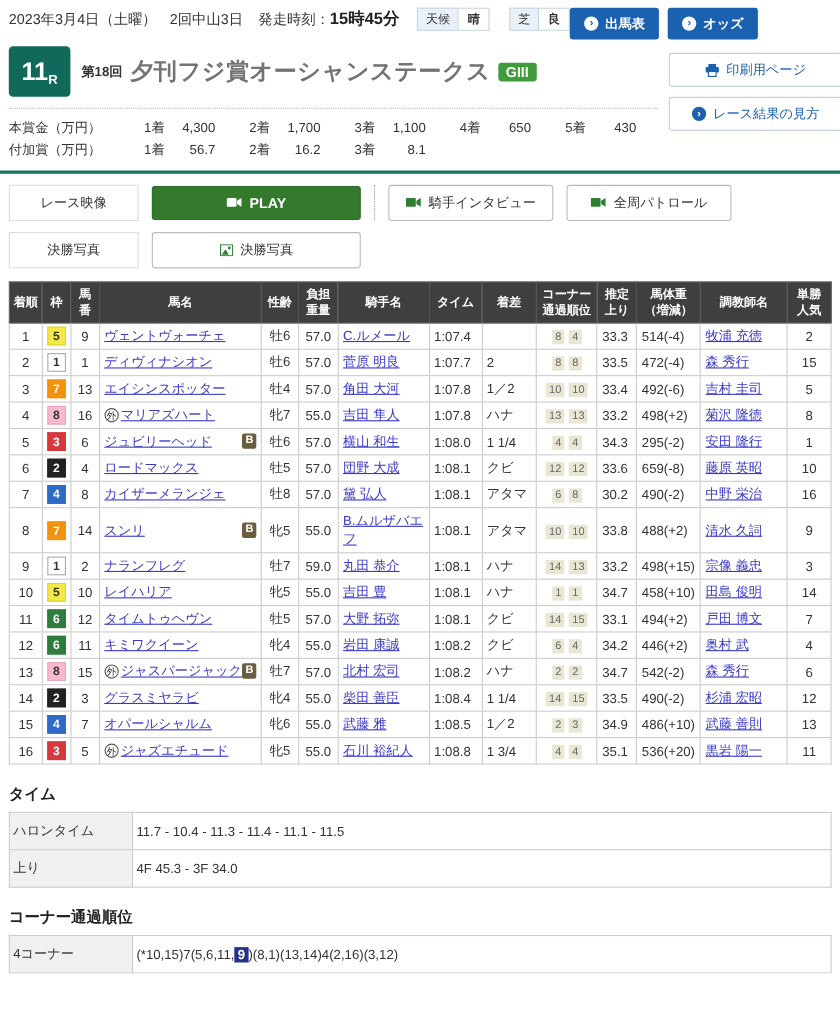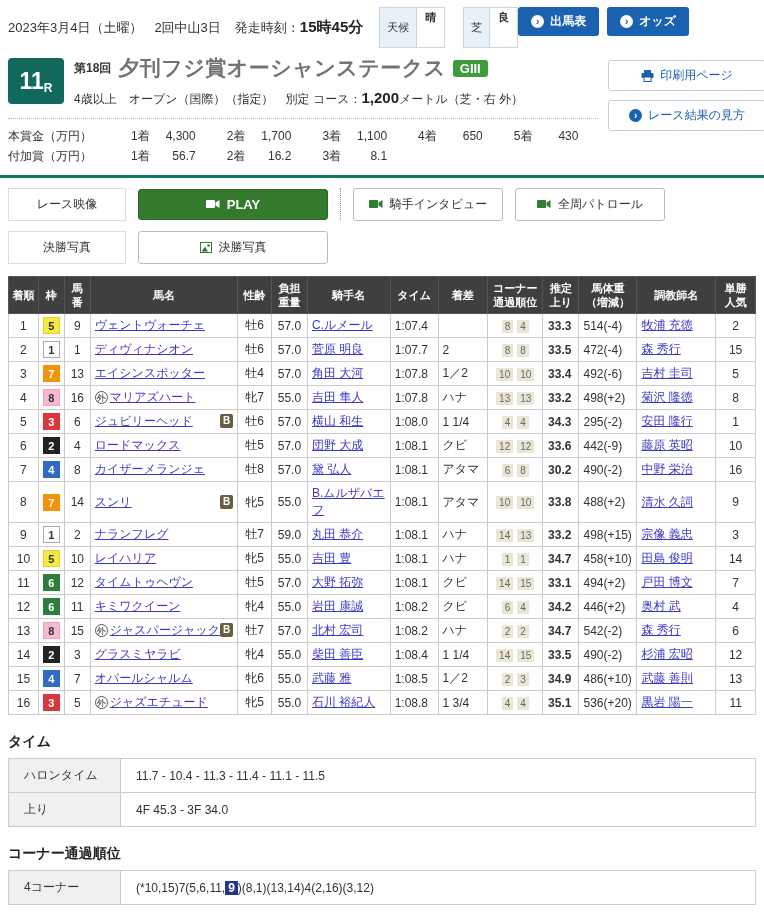--- a/index.html
+++ b/index.html
@@ -10,21 +10,21 @@
     font-size:12px;
   }
   .page { width:764px; }
 
   
   .topbar { display:flex; align-items:flex-start; padding:7px 8px 2px; }
   .topbar-left { display:flex; align-items:center; gap:12px; font-size:13px; }
   .start-label { margin-left:2px; }
   .start-time { font-weight:bold; font-size:15px; color:#222; }
   .chips { display:flex; margin-left:4px; }
-  .chip-label { background:#e9f1f8; border:1px solid #c9d6e2; padding:12px 7px; font-size:11px; }
+  .chip-label { background:#e9f1f8; border:1px solid #c9d6e2; padding:2px 7px; font-size:11px; }
   .chip-value { background:#fff; border:1px solid #c9d6e2; border-left:none; padding:2px 8px; font-size:11px; font-weight:bold; }
   .chips + .chips { margin-left:6px; }
   .topbar-right { display:flex; gap:8px; }
   .btn-blue { background:#1a61b0; color:#fff; font-size:12px; font-weight:bold; padding:6px 13px;
     border:none; border-radius:3px; display:inline-flex; align-items:center; gap:6px; cursor:pointer; }
   .icon-circle-white { width:13px; height:13px; border-radius:50%; background:#fff; color:#1a61b0;
     font-size:10px; line-height:13px; text-align:center; font-weight:bold; display:inline-block; }
   .icon-circle-blue { width:13px; height:13px; border-radius:50%; background:#1a61b0; color:#fff;
     font-size:10px; line-height:13px; text-align:center; font-weight:bold; display:inline-block; }
 
@@ -70,35 +70,35 @@
   .results th { background:#3f3f3f; color:#fff; font-weight:bold; font-size:11px; padding:4px 1px;
     border:1px solid #555; line-height:1.3; white-space:pre-line; text-align:center; vertical-align:middle; }
   .results td { border:1px solid #ccc; padding:3px 4px; height:19px; vertical-align:middle; }
   .results th:nth-child(1){width:30px} .results th:nth-child(2){width:26px}
   .results th:nth-child(3){width:26px} .results th:nth-child(4){width:150px}
   .results th:nth-child(5){width:34px} .results th:nth-child(6){width:36px}
   .results th:nth-child(7){width:84px} .results th:nth-child(8){width:48px}
   .results th:nth-child(9){width:50px} .results th:nth-child(10){width:56px}
   .results th:nth-child(11){width:36px} .results th:nth-child(12){width:58px}
   .results th:nth-child(13){width:80px} .results th:nth-child(14){width:40px}
-  td.c { text-align:center; } td.r { text-align:right; padding-right:7px;font-weight:bold; }
+  td.c { text-align:center; } td.r { padding-right:7px; }
   .frame-box { display:inline-block; width:17px; height:17px; line-height:17px; text-align:center;
     font-weight:bold; font-size:11px; }
   a.tlink { color:#3a3ac8; text-decoration:underline; cursor:pointer; }
   .mark-gai { display:inline-block; width:13px; height:13px; line-height:12px; border:1px solid #555;
     border-radius:50%; font-size:9px; text-align:center; margin-right:2px; color:#333; }
   .bmark { float:right; background:#6b5d3f; color:#fff; font-size:10px; font-weight:bold;
     width:13px; height:14px; line-height:14px; text-align:center; border-radius:2px; margin-top:1px; }
   .cpos { display:inline-block; background:#eae6d4; color:#666; font-size:10px; padding:1px 3px;
     margin:0 2px; min-width:9px; text-align:center; }
 
   
   .section-title { font-size:14px; font-weight:bold; margin:18px 8px 7px; color:#222; }
   .info-table { width:748px; margin:0 8px; border-collapse:collapse; font-size:12px; }
-  .info-table td { border:1px solid #ccc; padding:8px 15px; }
+  .info-table td { border:1px solid #ccc; padding:8px 3px; }
   .info-label { background:#f0f0f0; width:112px; }
   .win-num { background:#25338c; color:#fff; padding:0 3px; font-weight:bold; }
 </style>
 </head>
 <body>
 
 <div class="page">
 
   <div class="topbar">
     <div class="topbar-left">
@@ -133,24 +133,20 @@
       <div class="race-title-row">
         <div class="race-badge">
           <span>11</span>
             <span class="r-sub">R</span>
         </div>
         <div class="race-titles">
           <div class="race-name-line">
             <span class="race-edition">第18回</span>
             <span class="race-title">夕刊フジ賞オーシャンステークス</span>
             <span class="grade-badge">GIII</span>
-          </div>
-          <div class="race-conditions">
-            <span>4歳以上　オープン（国際）（指定）　別定</span>
-            <span>コース：</span><span class="race-distance">1,200</span><span>メートル（芝・右 外）</span>
           </div>
         </div>
       </div>
       <div class="prize-box">
         <div class="prize-row">
           <span class="pz-label">本賞金（万円）</span>
           <span id="prize-main-pairs"><span class="pz-pair">
                 <span class="pz-pos">1着</span>
                 <span class="pz-amt">4,300</span>
               </span><span class="pz-pair">
@@ -358,21 +354,21 @@
           <td class="c"><span class="frame-box" style="background: rgb(34, 34, 34); color: rgb(255, 255, 255); border: 1px solid rgb(34, 34, 34);">2</span></td>
           <td class="c">4</td>
           <td><a class="tlink">ロードマックス</a></td>
           <td class="c">牡5</td>
           <td class="c">57.0</td>
           <td><a class="tlink">団野 大成</a></td>
           <td>1:08.1</td>
           <td>クビ</td>
           <td class="c"><span class="cpos">12</span><span class="cpos">12</span></td>
           <td class="r">33.6</td>
-          <td>442(-9)</td>
+          <td>659(-8)</td>
           <td><a class="tlink">藤原 英昭</a></td>
           <td class="c">10</td>
         </tr>
         <tr>
           <td class="c">7</td>
           <td class="c"><span class="frame-box" style="background: rgb(47, 107, 198); color: rgb(255, 255, 255); border: 1px solid rgb(47, 107, 198);">4</span></td>
           <td class="c">8</td>
           <td><a class="tlink">カイザーメランジェ</a></td>
           <td class="c">牡8</td>
           <td class="c">57.0</td>

